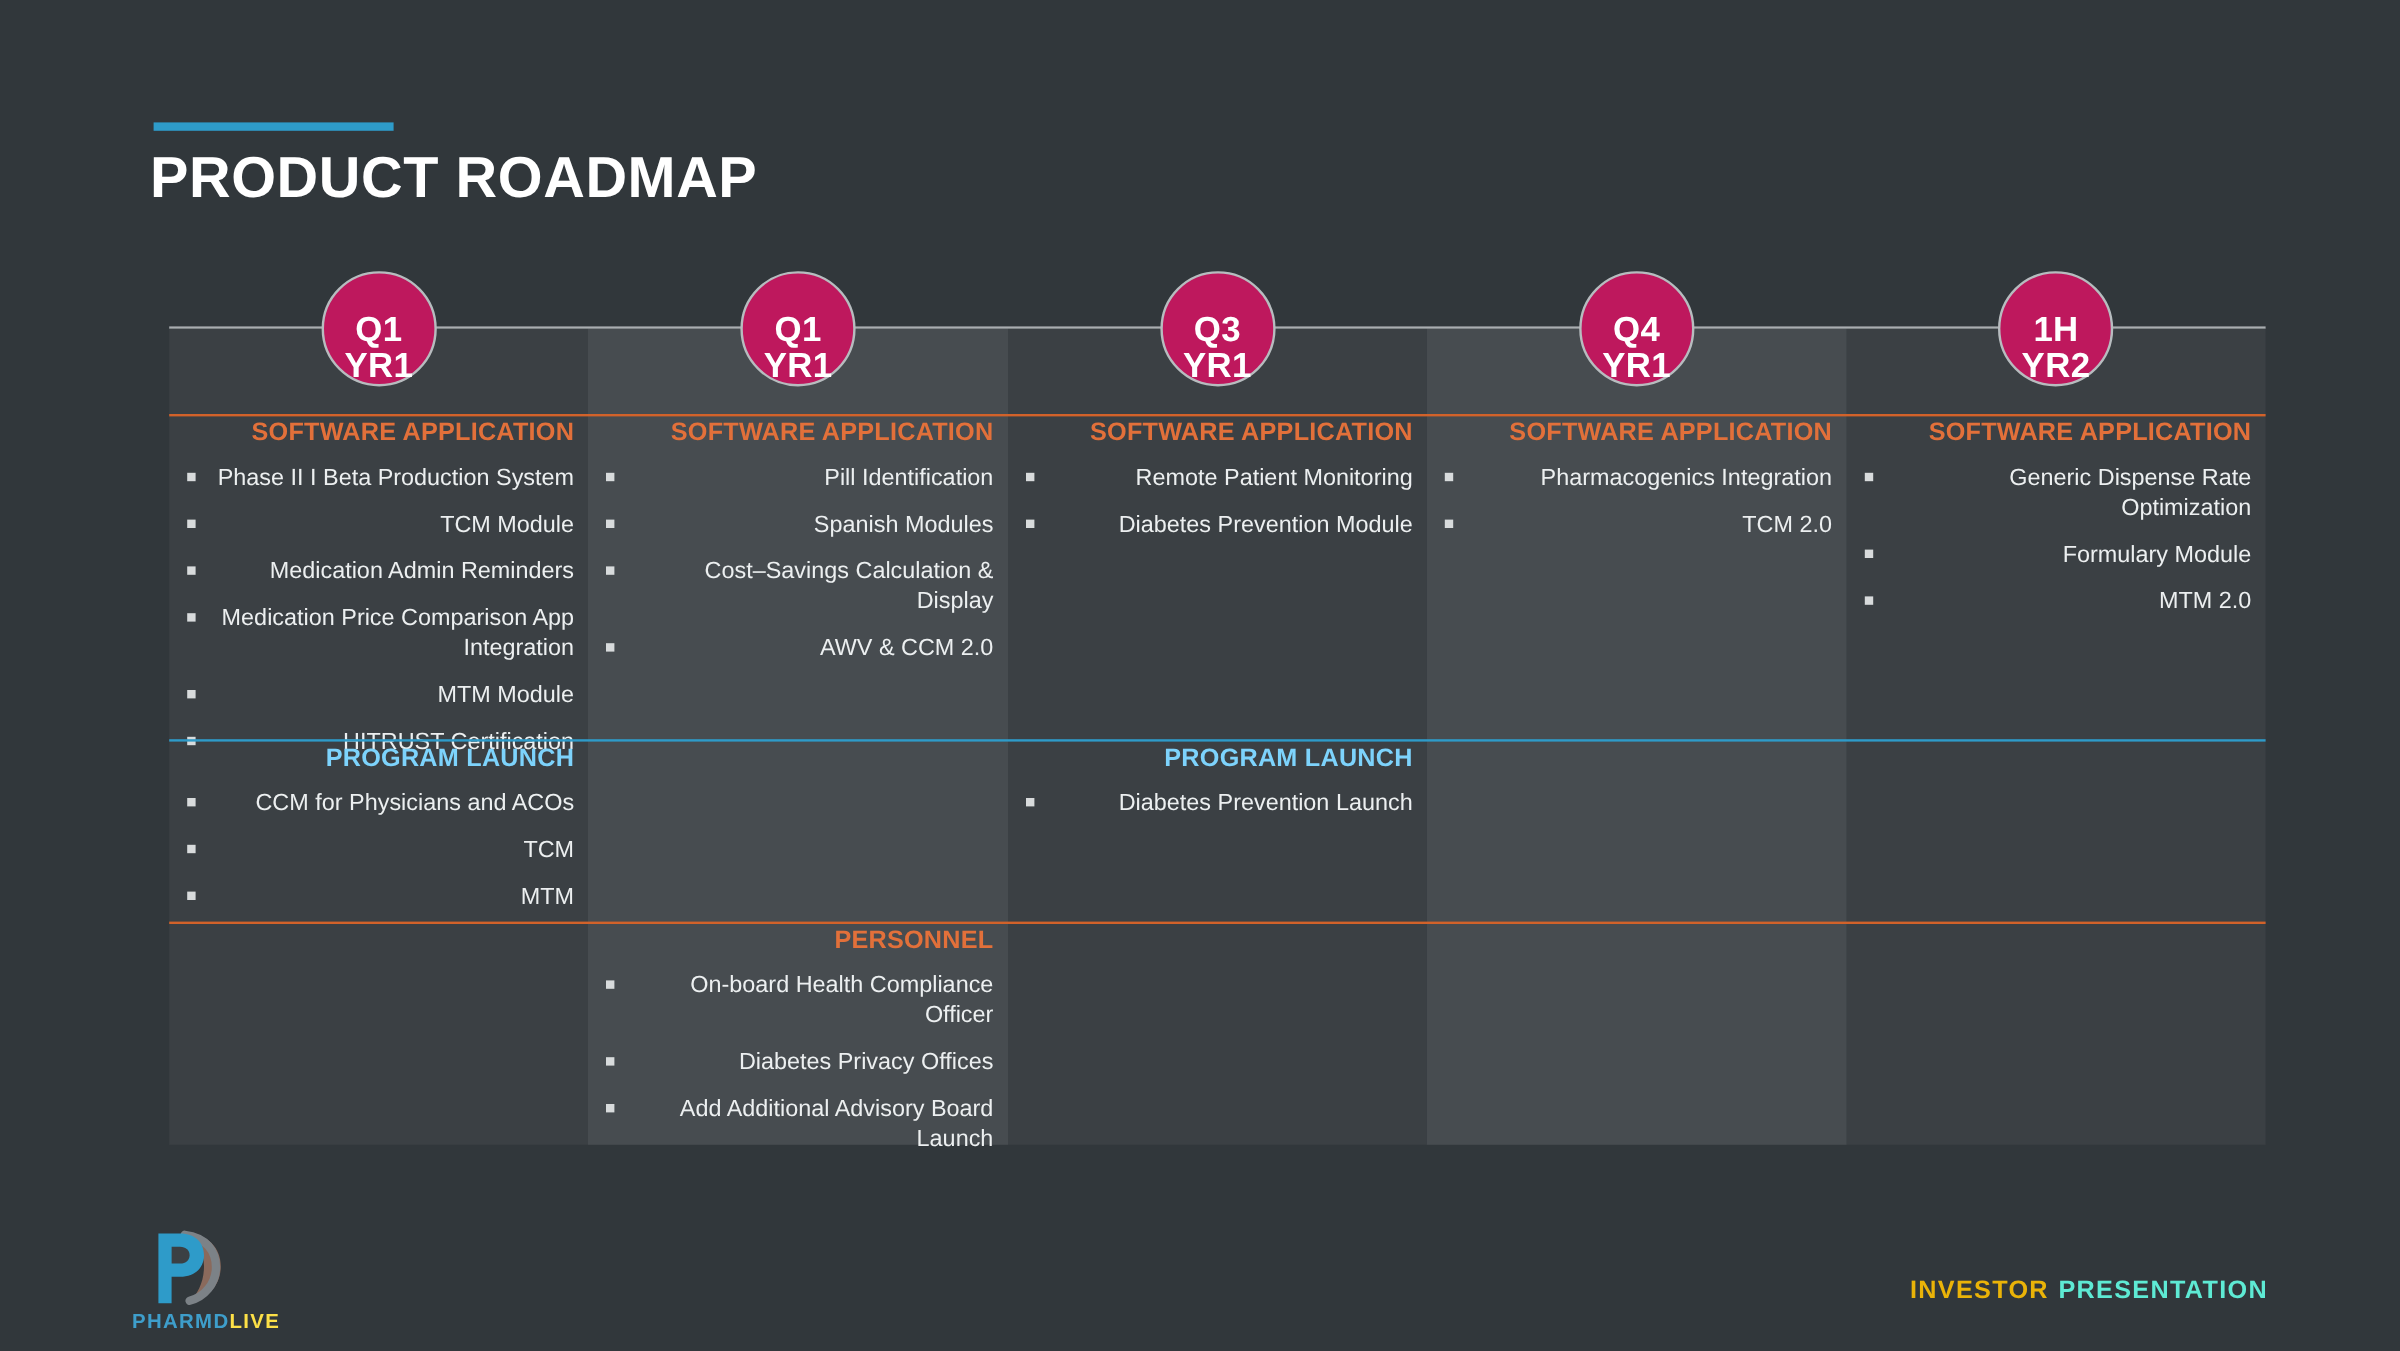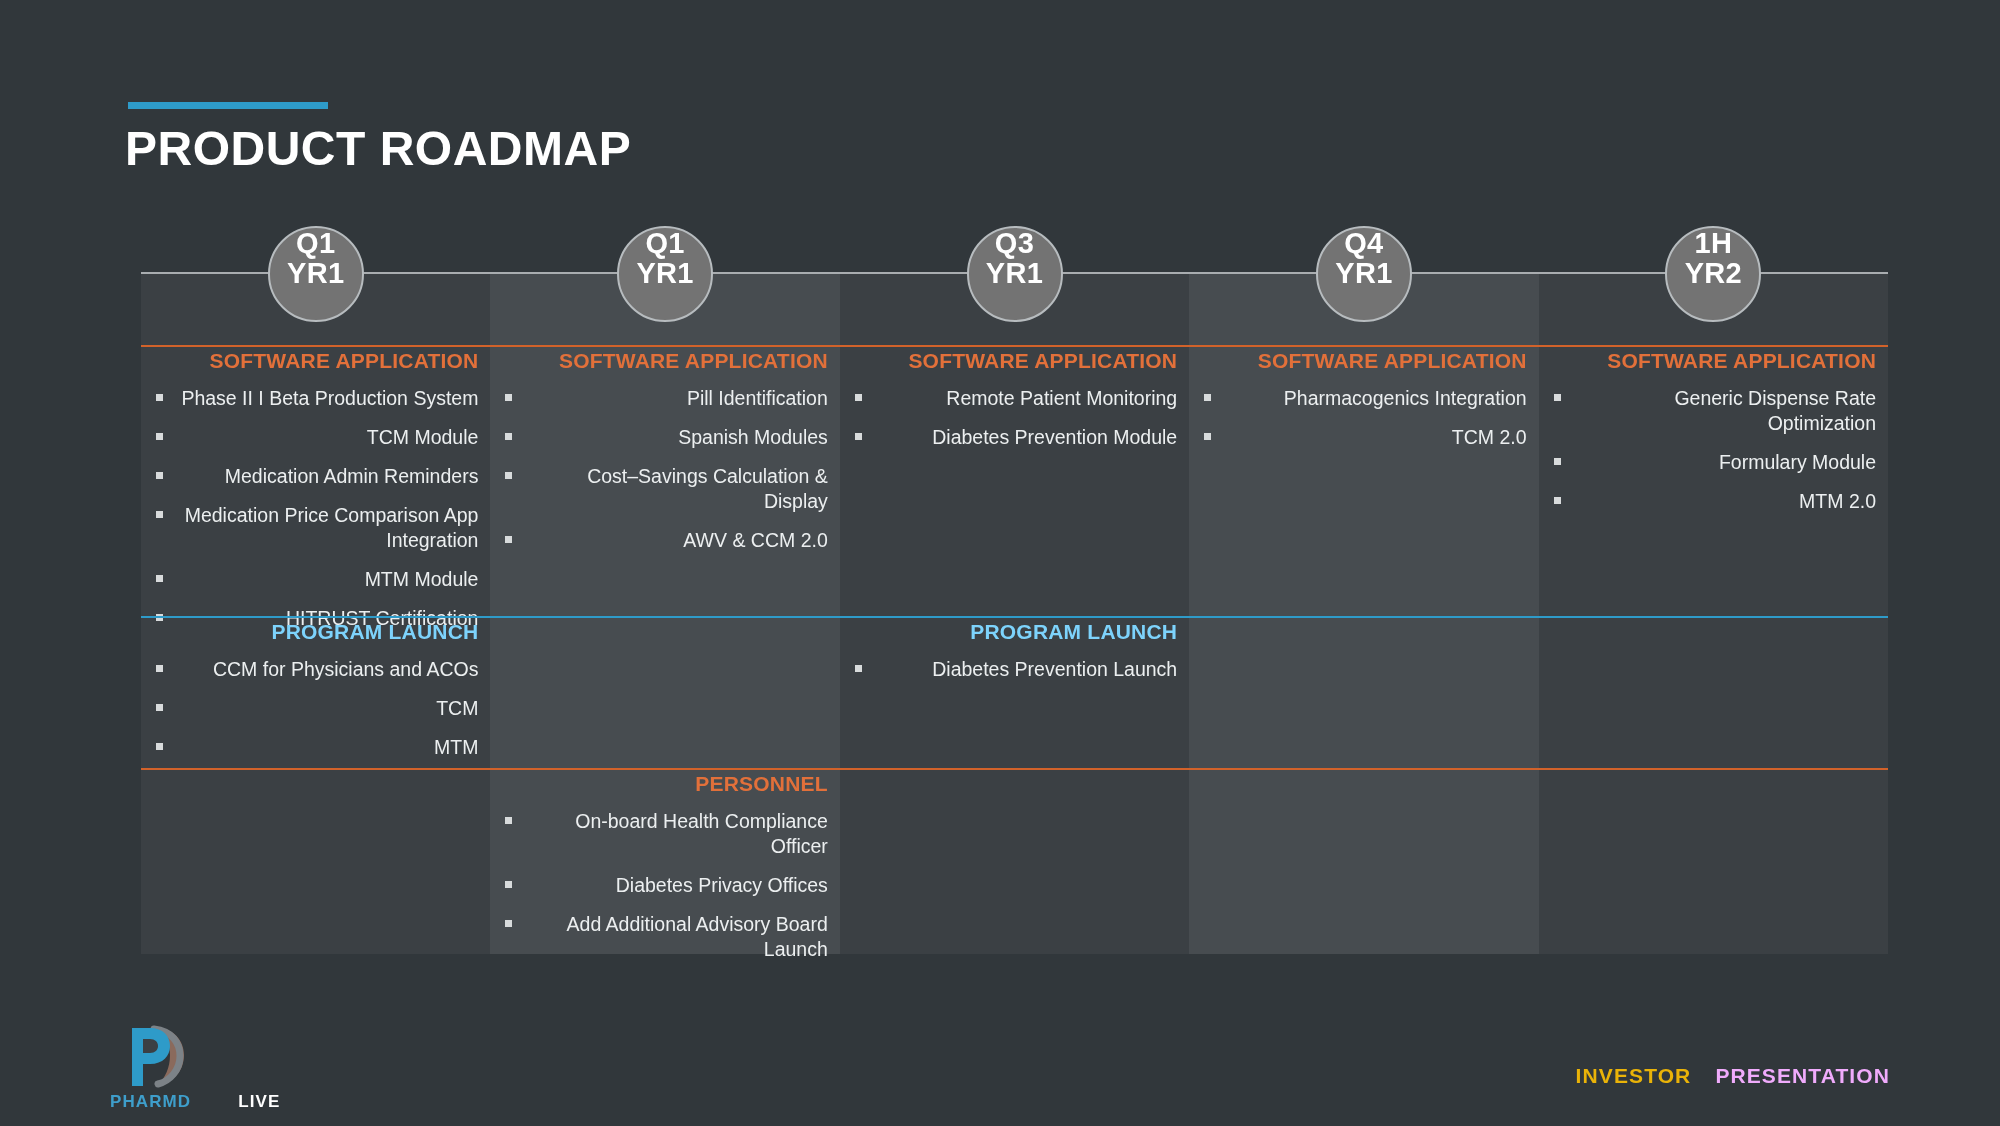--- a/index.html
+++ b/index.html
@@ -38,24 +38,24 @@
     flex:1 1 0;
     position:relative;
     background:#3b4044;
   }
   .col.alt { background:#474c50; }
 
   .circle {
     position:absolute;
     left:50%; top:-48px; transform:translateX(-50%);
     width:96px; height:96px; border-radius:50%;
-    background:#737373;
+    background:#be185d;
     border:2px solid #b7bcbf;
     display:flex; flex-direction:column;
-    align-items:center; justify-content:flex-start;
+    align-items:center; justify-content:flex-end;
     line-height:1.04;
   }
   .circle span {
     font-size:29px; font-weight:bold; color:#ffffff;
     letter-spacing:0.3px;
   }
 
   
   .band {
     position:absolute; left:141px; width:1747px;
@@ -105,29 +105,29 @@
     position:absolute; left:110px; top:1022px;
     width:170px; height:92px;
   }
   .logo-mark { position:absolute; left:8px; top:0; width:78px; height:66px; }
   .logo-text {
     position:absolute; left:0; top:70px;
     font-size:17px; font-weight:bold; letter-spacing:1.1px;
     white-space:nowrap;
   }
   .logo-text .pharmd { color:#3e9ecb; }
-  .logo-text .live   { color:#ffffff;margin-left:47px; }
+  .logo-text .live   { color:#fde047; }
 
   .footer-right {
     position:absolute; right:110px; top:1064px;
     font-size:21px; font-weight:bold; letter-spacing:1.1px;
     white-space:nowrap;
   }
   .footer-right .investor { color:#eab308; }
-  .footer-right .presentation { color:#f0abfc; margin-left:24px; }
+  .footer-right .presentation { color:#5eead4; margin-left:8px; }
 </style>
 </head>
 <body>
 
 <div class="title-rule"></div>
 <div class="page-title">PRODUCT ROADMAP</div>
 
 <div class="timeline-line"></div>
 
 <div class="grid">

